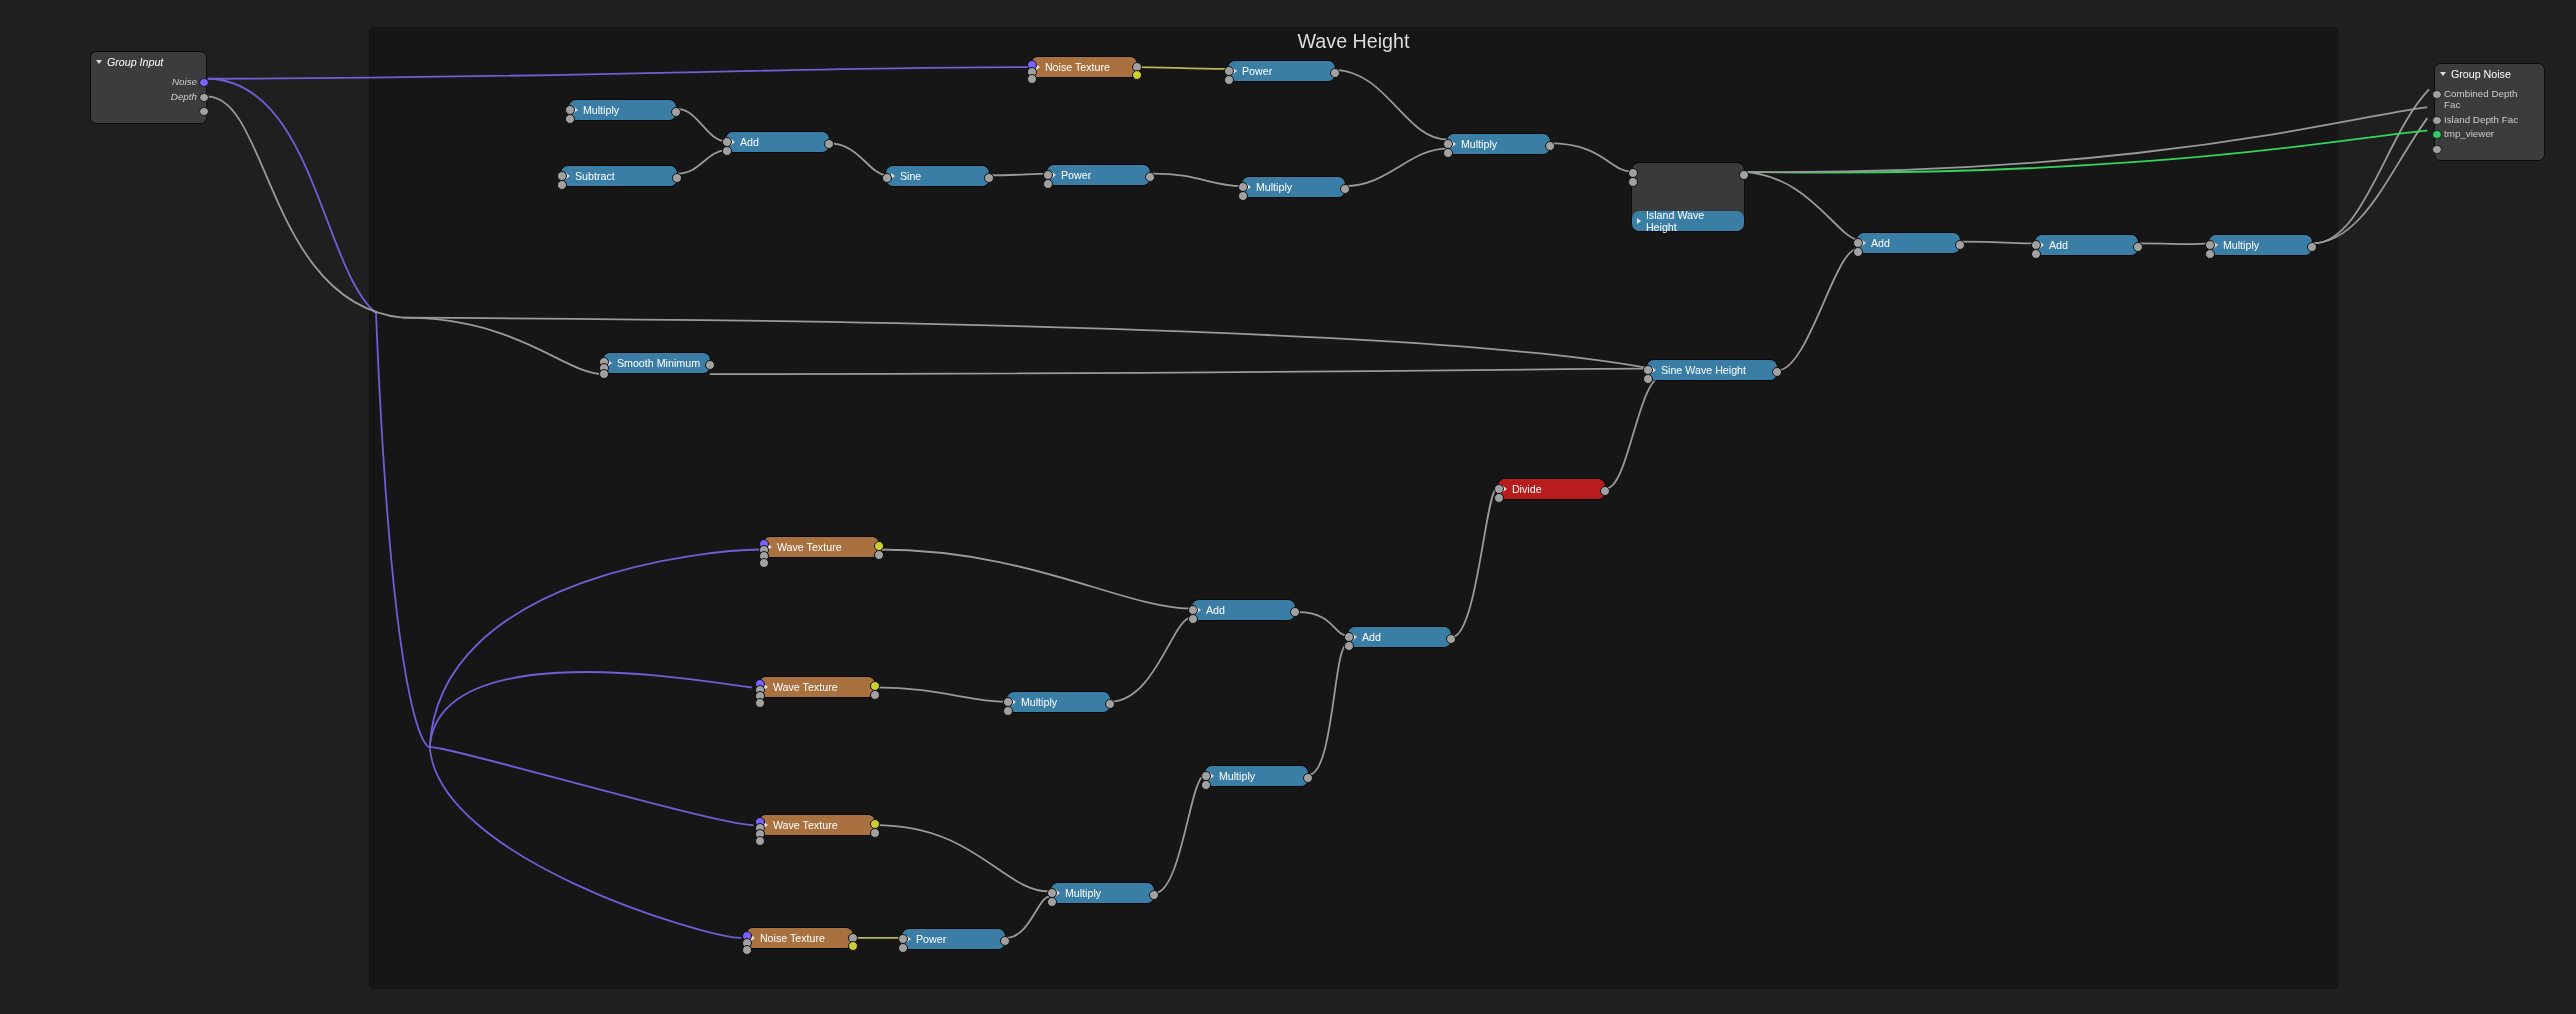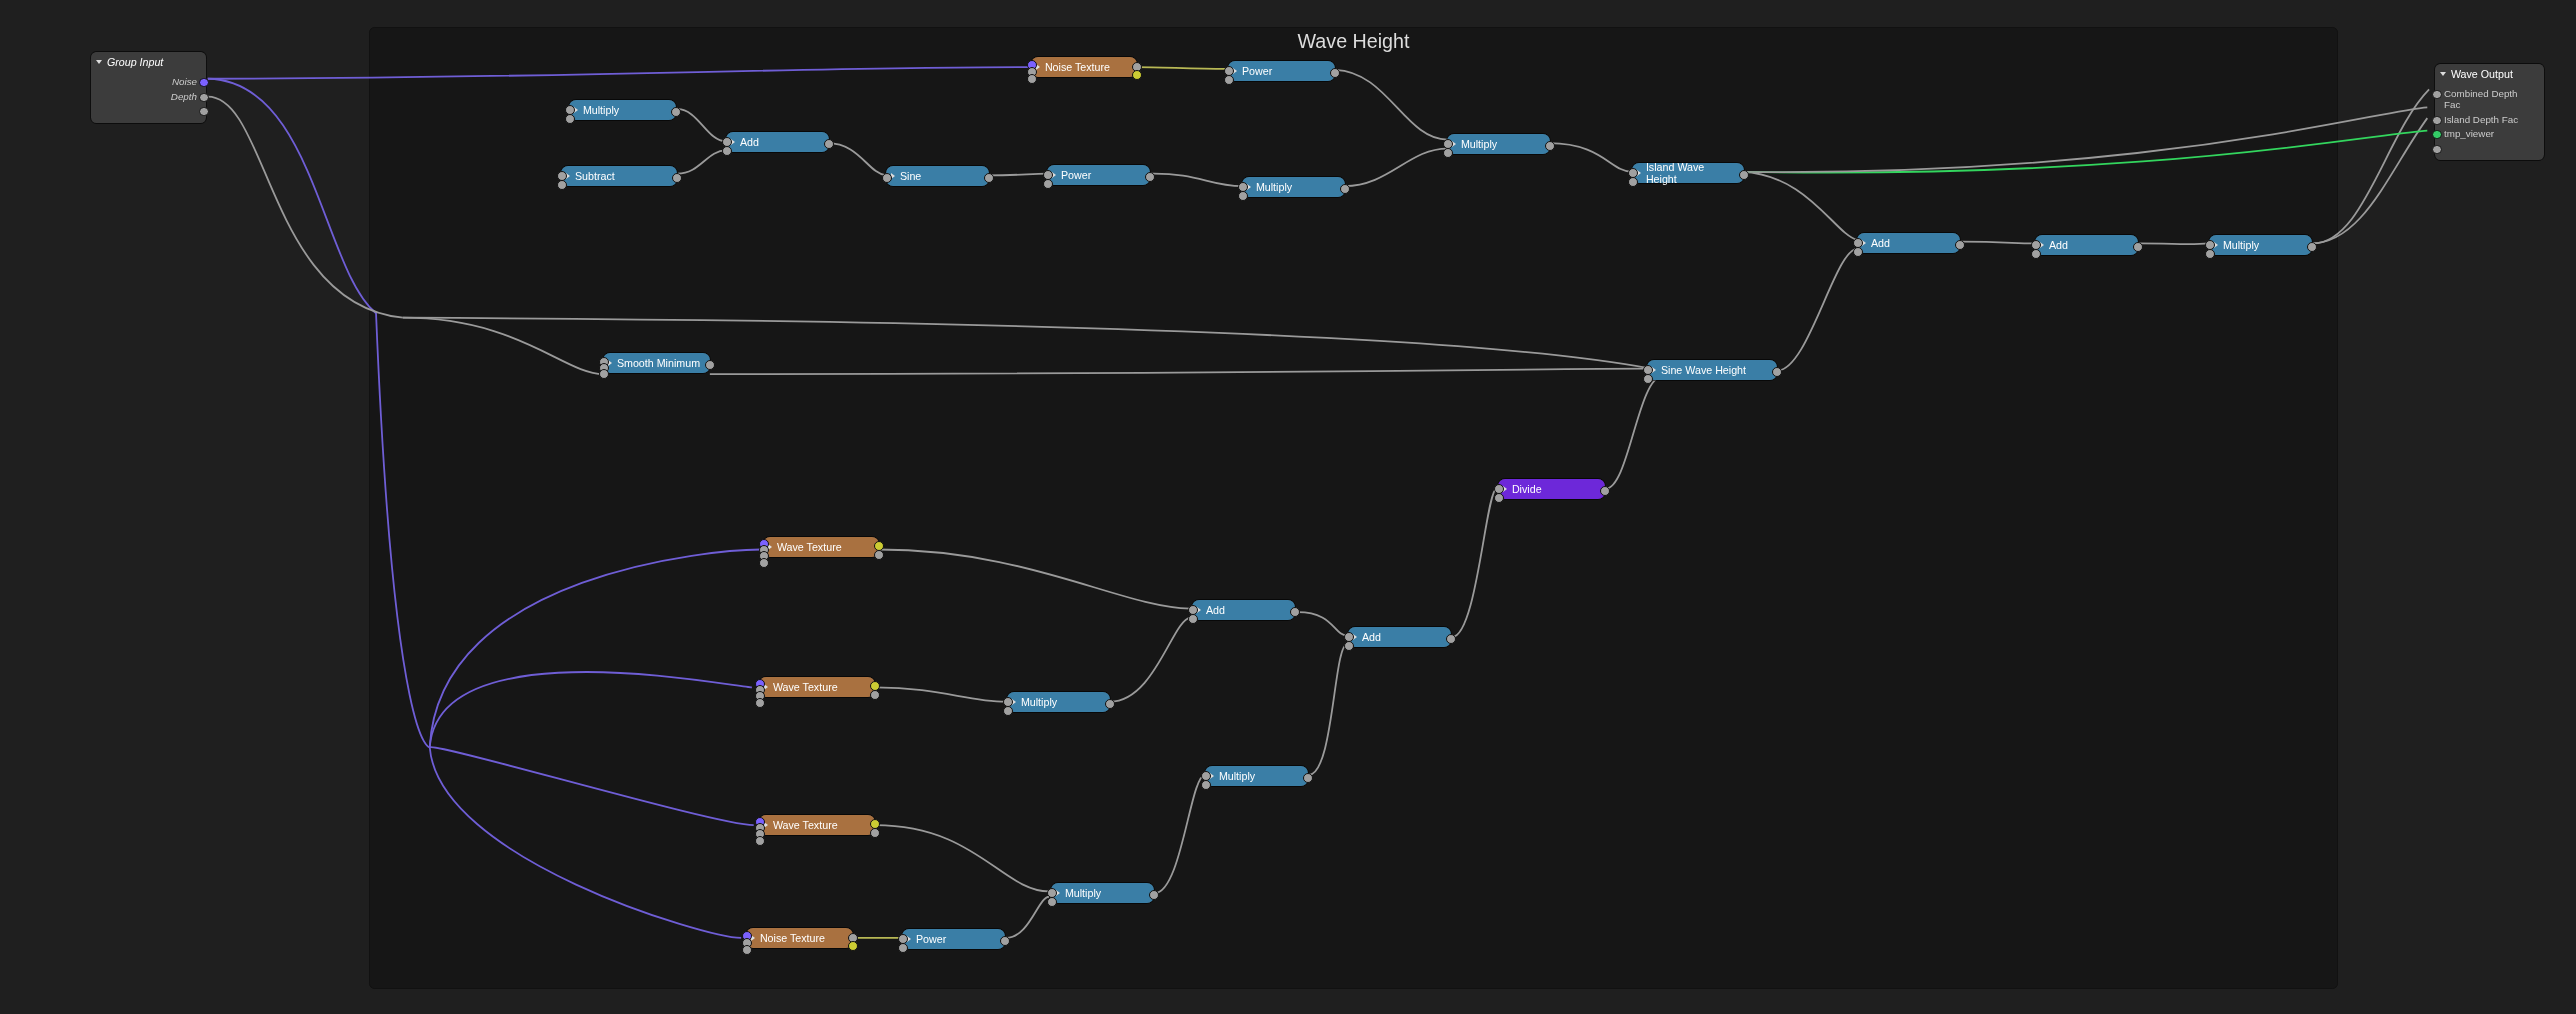--- a/index.html
+++ b/index.html
@@ -109,21 +109,21 @@
     <div class="panel-row">
       <span class="mini-sock s-grey" style="position:absolute;right:-11.6px;top:3.6px;"></span>
       <span style="visibility:hidden;">.</span>
     </div>
   </div>
 </div>
 
 <div class="node panel" style="left:2435px; top:64px; width:109px;">
   <div class="node-header" style="background:#3c3c3c;">
     <span class="chev-down"></span>
-    <span>Wave Output</span>
+    <span>Group Noise</span>
   </div>
   <div class="panel-body">
     <div class="panel-row left">
       <span class="mini-sock s-grey" style="position:absolute;left:-11.6px;top:3.6px;"></span>
       <span>Combined Depth Fac</span>
     </div>
     <div class="panel-row left">
       <span class="mini-sock s-grey" style="position:absolute;left:-11.6px;top:3.6px;"></span>
       <span>Island Depth Fac</span>
     </div>
@@ -269,21 +269,21 @@
   <div class="node-header" style="background:#3a7ea6;border-radius:7.2px;">
     <span class="chev"></span>
     <span>Multiply</span>
   </div>
   <span class="socket s-grey" style="left:-4.5px;top:4.5px;"></span>
   <span class="socket s-grey" style="left:-4.5px;top:14.3px;"></span>
   <span class="socket s-grey" style="right:-4.5px;top:7.2px;"></span>
 </div>
 
 <div class="node" style="left:1632px; top:163px; width:112px;">
-  <div class="node-header" style="background:#3a7ea6;border-radius:7.2px;">
+  <div class="node-header" style="background:#3a7ea6;border-radius:7.2px;margin-top:48px;">
     <span class="chev"></span>
     <span>Island Wave Height</span>
   </div>
   <span class="socket s-grey" style="left:-4.5px;top:4.5px;"></span>
   <span class="socket s-grey" style="left:-4.5px;top:14.3px;"></span>
   <span class="socket s-grey" style="right:-4.5px;top:7.2px;"></span>
 </div>
 
 <div class="node" style="left:603px; top:353px; width:107px;">
   <div class="node-header" style="background:#3a7ea6;border-radius:7.2px;">
@@ -330,21 +330,21 @@
   <div class="node-header" style="background:#3a7ea6;border-radius:7.2px;">
     <span class="chev"></span>
     <span>Multiply</span>
   </div>
   <span class="socket s-grey" style="left:-4.5px;top:4.5px;"></span>
   <span class="socket s-grey" style="left:-4.5px;top:14.3px;"></span>
   <span class="socket s-grey" style="right:-4.5px;top:7.2px;"></span>
 </div>
 
 <div class="node" style="left:1498px; top:479px; width:107px;">
-  <div class="node-header" style="background:#6d28d9;border-radius:7.2px;">
+  <div class="node-header" style="background:#b91c1c;border-radius:7.2px;">
     <span class="chev"></span>
     <span>Divide</span>
   </div>
   <span class="socket s-grey" style="left:-4.5px;top:4.5px;"></span>
   <span class="socket s-grey" style="left:-4.5px;top:14.3px;"></span>
   <span class="socket s-grey" style="right:-4.5px;top:7.2px;"></span>
 </div>
 
 <div class="node" style="left:763px; top:537px; width:116px;">
   <div class="node-header" style="background:#a97140;border-radius:7.2px;">

